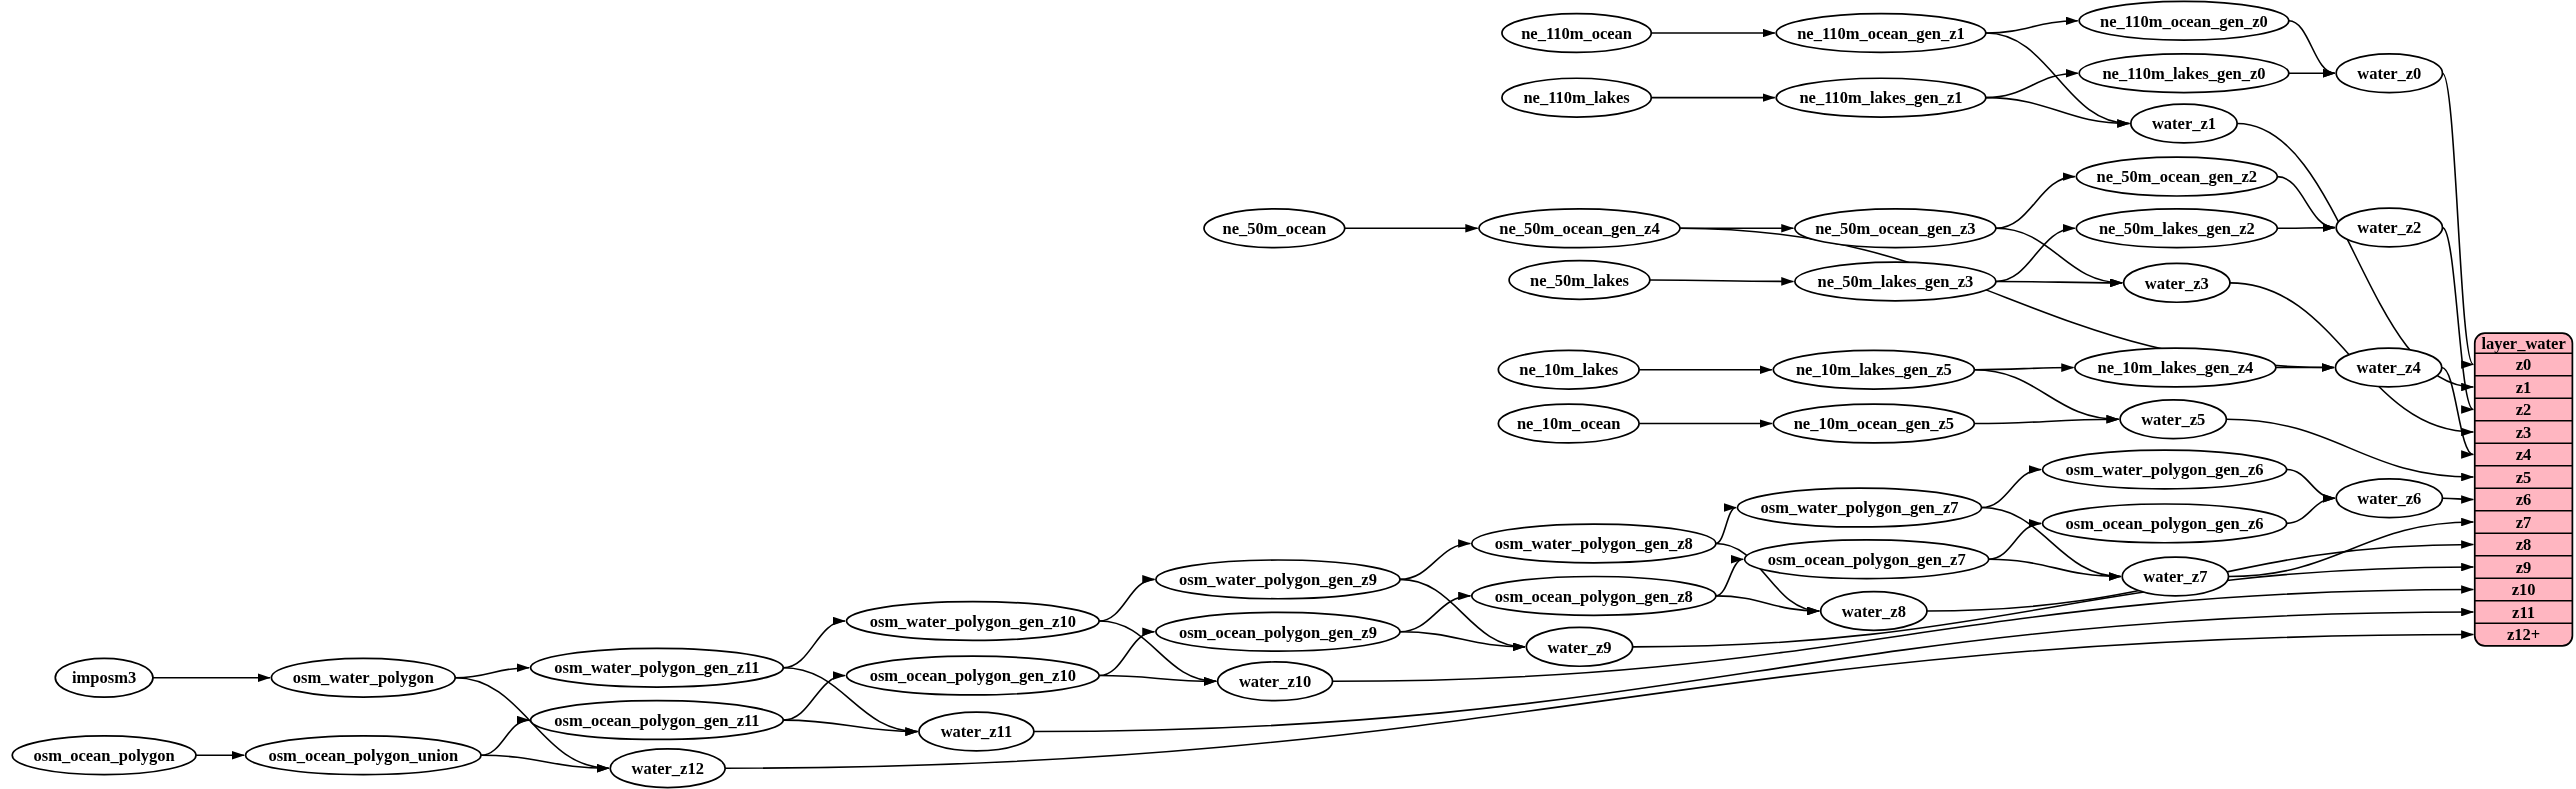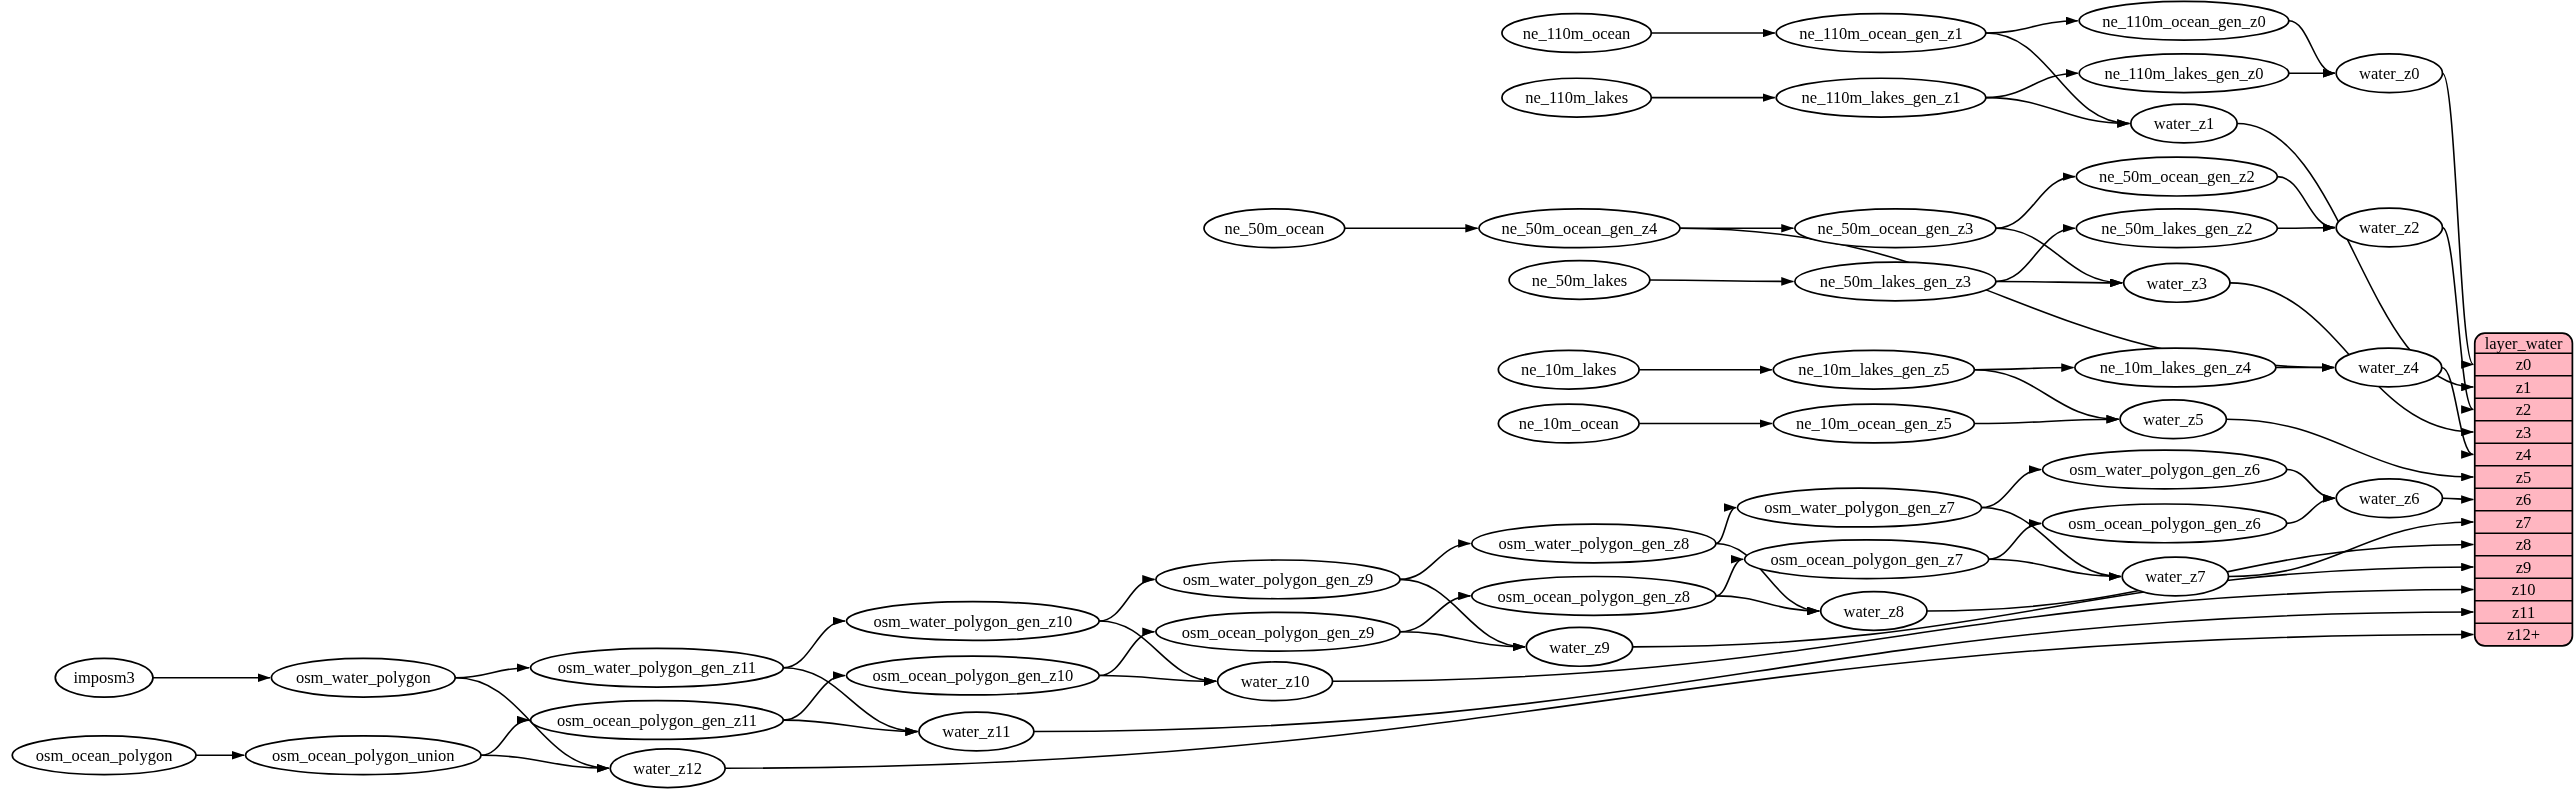--- a/index.html
+++ b/index.html
@@ -1,16 +1,16 @@
 <!DOCTYPE html>
 <html style="font-size:11.5px"><head>
 <meta charset="utf-8">
 <style>
   html, body { margin: 0; padding: 0; background: #ffffff; }
-  .stage { width: 100%; background: #0c4a6e; }
+  .stage { width: 100%; background: #0c4a6e; font-weight: bold; }
   svg { display: block; width: 100%; height: auto; background: #ffffff; }
   .edge { fill: none; stroke: #000000; stroke-width: 2.2; }
   .node-ellipse { fill: #ffffff; stroke: #000000; stroke-width: 2.4; }
   .node-label, .table-label {
     font-family: "Liberation Serif", "DejaVu Serif", serif;
     font-size: 23px; fill: #000000; text-anchor: middle;
   }
   .table-rect { stroke: #000000; stroke-width: 2.4; }
   .table-line { stroke: #000000; stroke-width: 2.2; }
 </style>

